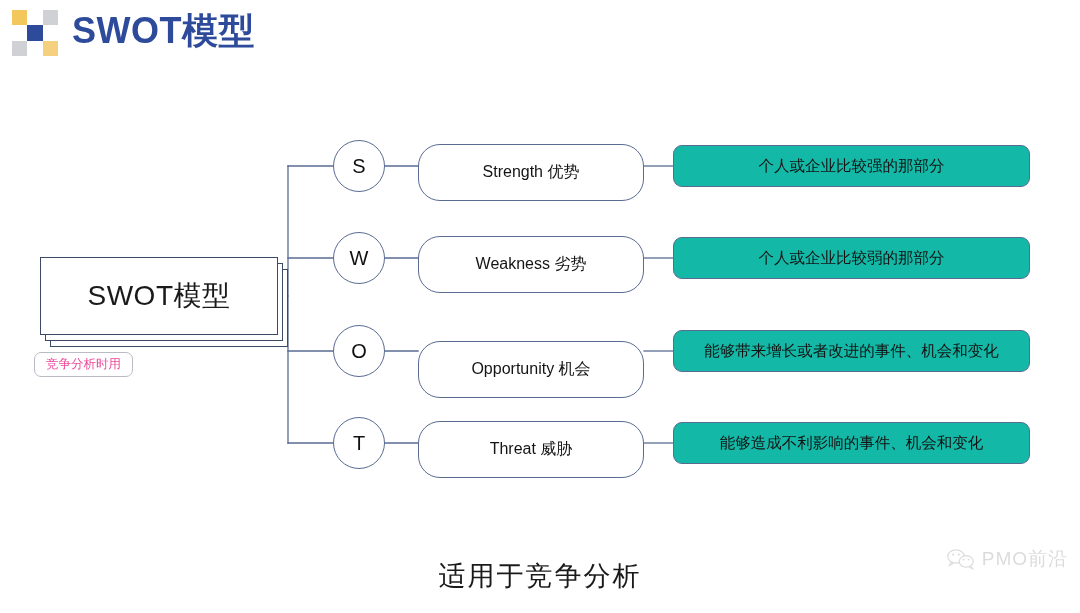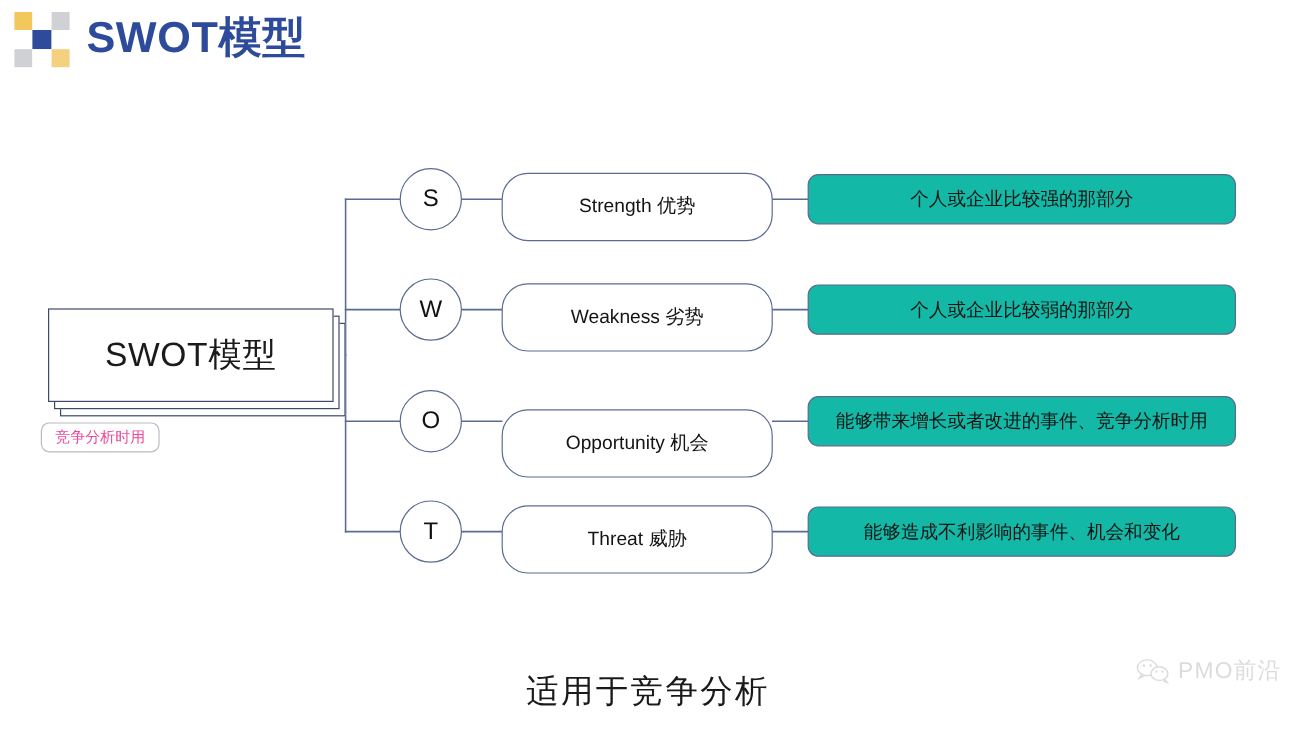--- a/index.html
+++ b/index.html
@@ -282,21 +282,21 @@
     <span>Threat 威胁</span>
   </div>
 
   <div class="desc-box" style="top:83px;">
     <span>个人或企业比较强的那部分</span>
   </div>
   <div class="desc-box" style="top:175px;">
     <span>个人或企业比较弱的那部分</span>
   </div>
   <div class="desc-box" style="top:268px;">
-    <span>能够带来增长或者改进的事件、竞争分析时用</span>
+    <span>能够带来增长或者改进的事件、机会和变化</span>
   </div>
   <div class="desc-box" style="top:360px;">
     <span>能够造成不利影响的事件、机会和变化</span>
   </div>
 
 </div>
 
 <div id="footer-caption">适用于竞争分析</div>
 
 <div id="watermark">

